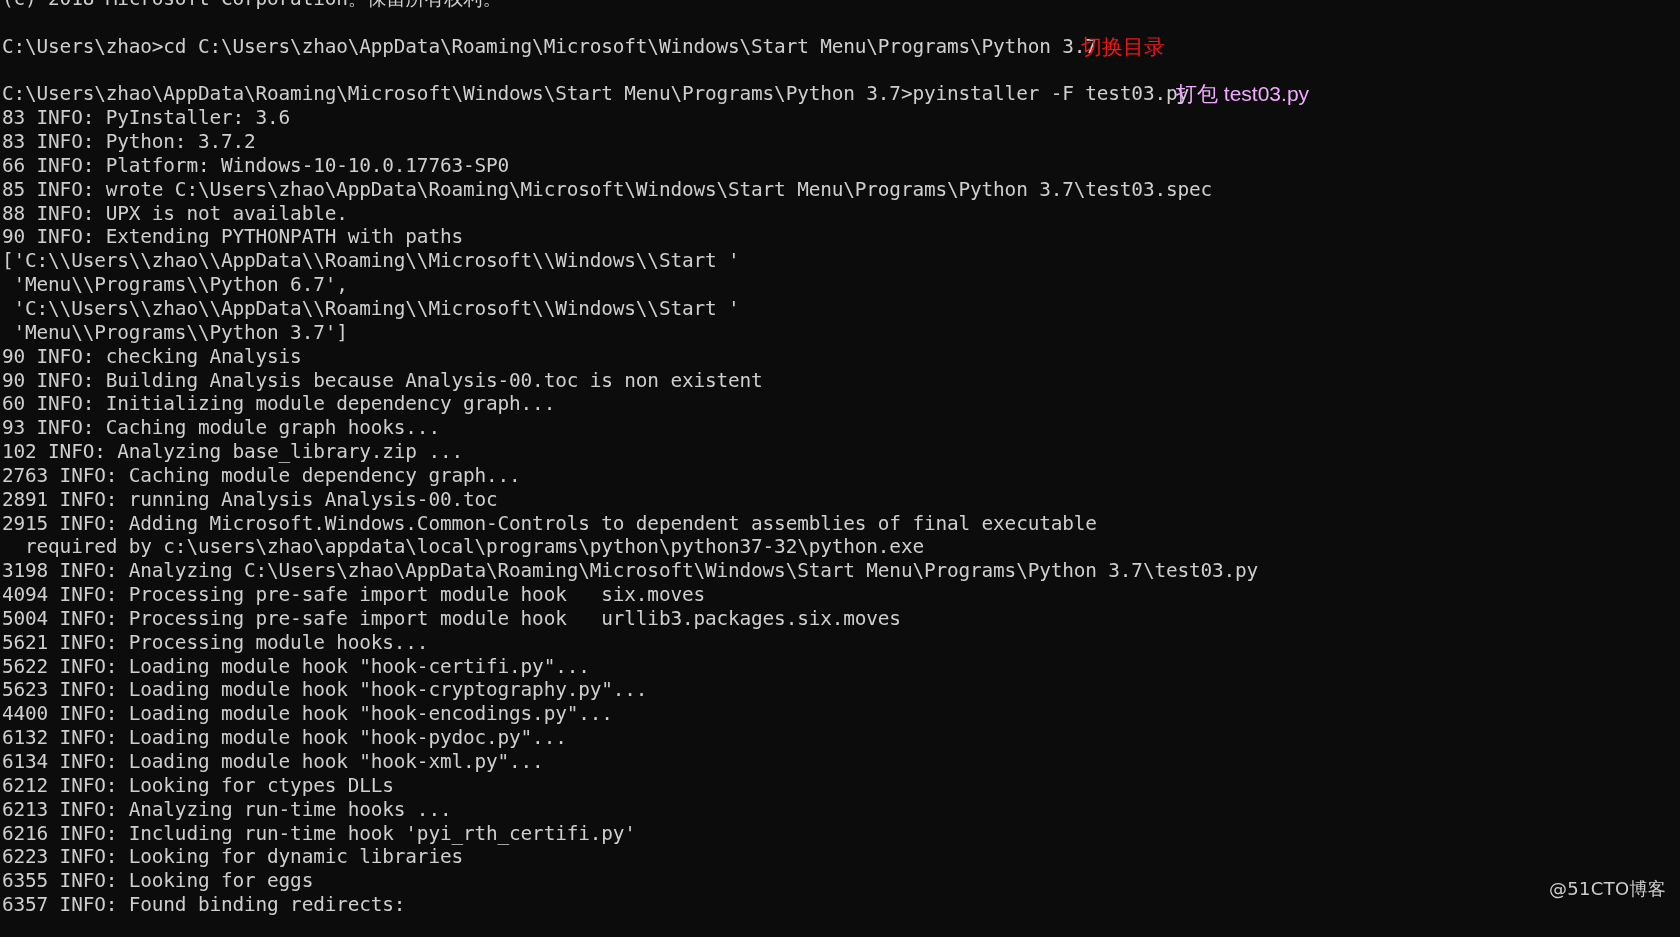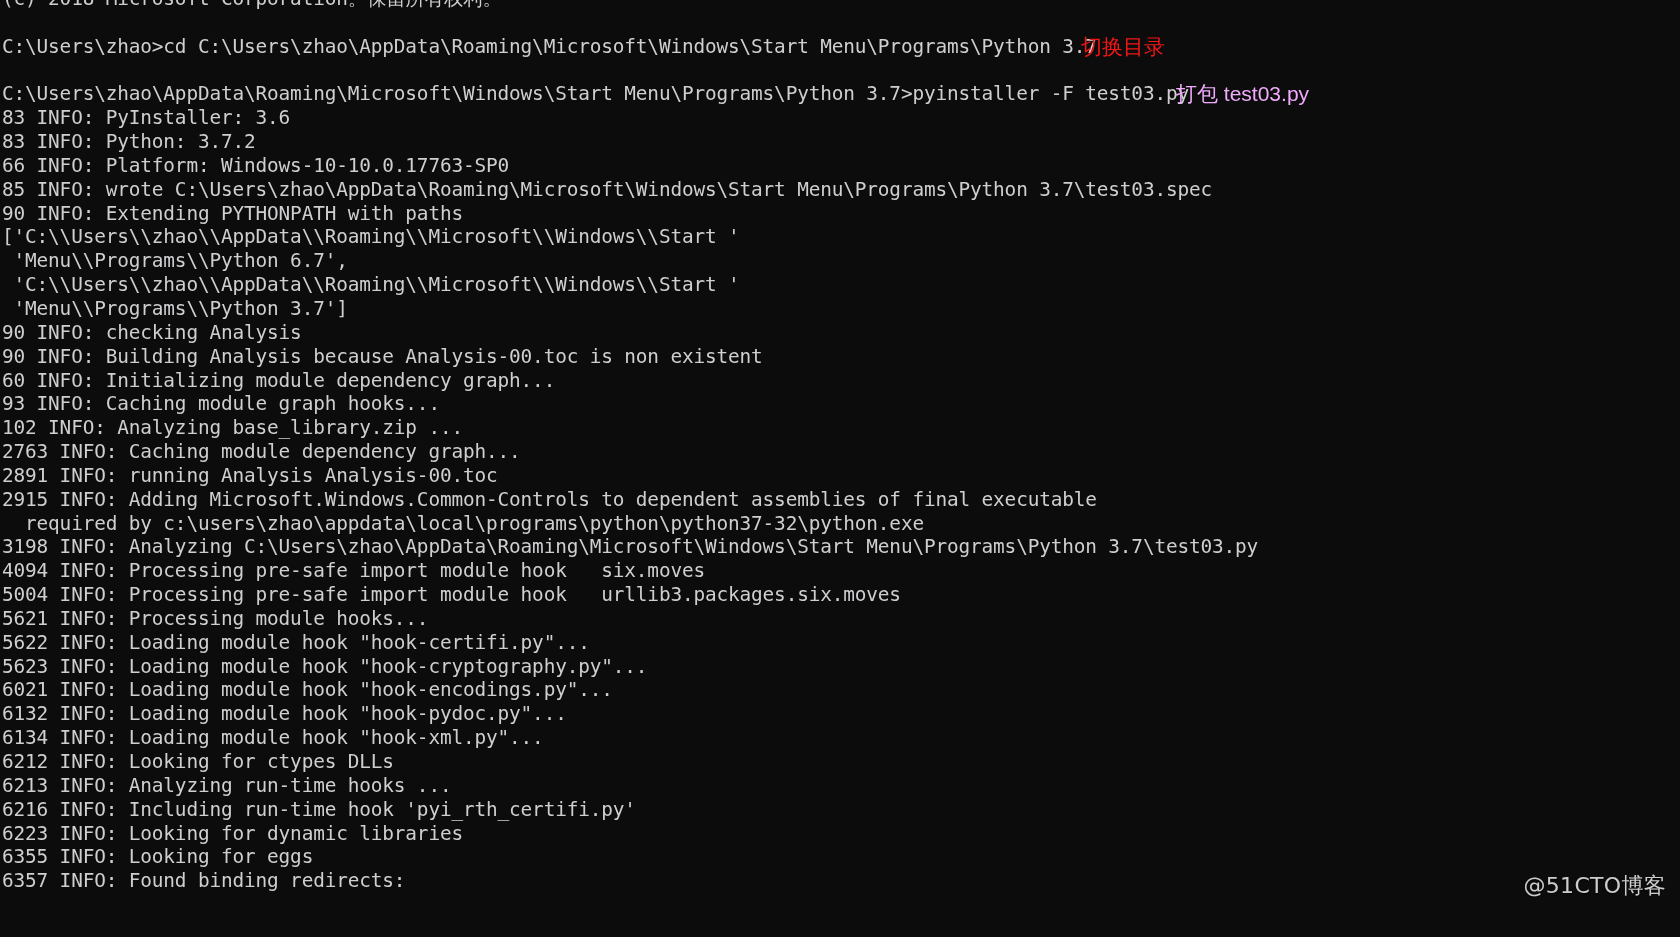--- a/index.html
+++ b/index.html
@@ -47,61 +47,62 @@
     white-space: pre;
     top: 0;
   }
   #watermark {
     position: absolute;
     right: 14px;
     bottom: 36px;
     color: #e8e8e8;
     opacity: 0.88;
     font-family: "DejaVu Sans", "Liberation Sans", sans-serif;
-    font-size: 22px;
+    font-size: 18px;
     letter-spacing: 0.3px;
     text-shadow: 0 1px 1px rgba(0,0,0,0.9);
     white-space: pre;
   }
 </style>
 </head>
 <body>
 
 <div id="screen">
   <div id="console">
       <div class="line"><span class="txt">(c) 2018 Microsoft Corporation。保留所有权利。</span></div>
       <div class="line blank"><span class="txt"></span></div>
       <div class="line"><span class="txt">C:\Users\zhao&gt;cd C:\Users\zhao\AppData\Roaming\Microsoft\Windows\Start Menu\Programs\Python 3.7</span><span class="annotation" style="left: 1079px; color: rgb(244, 22, 22);">切换目录</span></div>
       <div class="line blank"><span class="txt"></span></div>
       <div class="line"><span class="txt">C:\Users\zhao\AppData\Roaming\Microsoft\Windows\Start Menu\Programs\Python 3.7&gt;pyinstaller -F test03.py</span><span class="annotation" style="left: 1174px; color: #f0abfc;">打包 test03.py</span></div>
       <div class="line"><span class="txt">83 INFO: PyInstaller: 3.6</span></div>
       <div class="line"><span class="txt">83 INFO: Python: 3.7.2</span></div>
       <div class="line"><span class="txt">66 INFO: Platform: Windows-10-10.0.17763-SP0</span></div>
       <div class="line"><span class="txt">85 INFO: wrote C:\Users\zhao\AppData\Roaming\Microsoft\Windows\Start Menu\Programs\Python 3.7\test03.spec</span></div>
+      <div class="line"><span class="txt">88 INFO: UPX is not available.</span></div>
       <div class="line"><span class="txt">90 INFO: Extending PYTHONPATH with paths</span></div>
       <div class="line"><span class="txt">['C:\\Users\\zhao\\AppData\\Roaming\\Microsoft\\Windows\\Start '</span></div>
       <div class="line"><span class="txt"> 'Menu\\Programs\\Python 6.7',</span></div>
       <div class="line"><span class="txt"> 'C:\\Users\\zhao\\AppData\\Roaming\\Microsoft\\Windows\\Start '</span></div>
       <div class="line"><span class="txt"> 'Menu\\Programs\\Python 3.7']</span></div>
       <div class="line"><span class="txt">90 INFO: checking Analysis</span></div>
       <div class="line"><span class="txt">90 INFO: Building Analysis because Analysis-00.toc is non existent</span></div>
       <div class="line"><span class="txt">60 INFO: Initializing module dependency graph...</span></div>
       <div class="line"><span class="txt">93 INFO: Caching module graph hooks...</span></div>
       <div class="line"><span class="txt">102 INFO: Analyzing base_library.zip ...</span></div>
       <div class="line"><span class="txt">2763 INFO: Caching module dependency graph...</span></div>
       <div class="line"><span class="txt">2891 INFO: running Analysis Analysis-00.toc</span></div>
       <div class="line"><span class="txt">2915 INFO: Adding Microsoft.Windows.Common-Controls to dependent assemblies of final executable</span></div>
       <div class="line"><span class="txt">  required by c:\users\zhao\appdata\local\programs\python\python37-32\python.exe</span></div>
       <div class="line"><span class="txt">3198 INFO: Analyzing C:\Users\zhao\AppData\Roaming\Microsoft\Windows\Start Menu\Programs\Python 3.7\test03.py</span></div>
       <div class="line"><span class="txt">4094 INFO: Processing pre-safe import module hook   six.moves</span></div>
       <div class="line"><span class="txt">5004 INFO: Processing pre-safe import module hook   urllib3.packages.six.moves</span></div>
       <div class="line"><span class="txt">5621 INFO: Processing module hooks...</span></div>
       <div class="line"><span class="txt">5622 INFO: Loading module hook "hook-certifi.py"...</span></div>
       <div class="line"><span class="txt">5623 INFO: Loading module hook "hook-cryptography.py"...</span></div>
-      <div class="line"><span class="txt">6021 INFO: Loading module hook "hook-encodings.py"...</span></div>
+      <div class="line"><span class="txt">4400 INFO: Loading module hook "hook-encodings.py"...</span></div>
       <div class="line"><span class="txt">6132 INFO: Loading module hook "hook-pydoc.py"...</span></div>
       <div class="line"><span class="txt">6134 INFO: Loading module hook "hook-xml.py"...</span></div>
       <div class="line"><span class="txt">6212 INFO: Looking for ctypes DLLs</span></div>
       <div class="line"><span class="txt">6213 INFO: Analyzing run-time hooks ...</span></div>
       <div class="line"><span class="txt">6216 INFO: Including run-time hook 'pyi_rth_certifi.py'</span></div>
       <div class="line"><span class="txt">6223 INFO: Looking for dynamic libraries</span></div>
       <div class="line"><span class="txt">6355 INFO: Looking for eggs</span></div>
       <div class="line"><span class="txt">6357 INFO: Found binding redirects:</span></div>
     </div>
   <div id="watermark">@51CTO博客</div>

